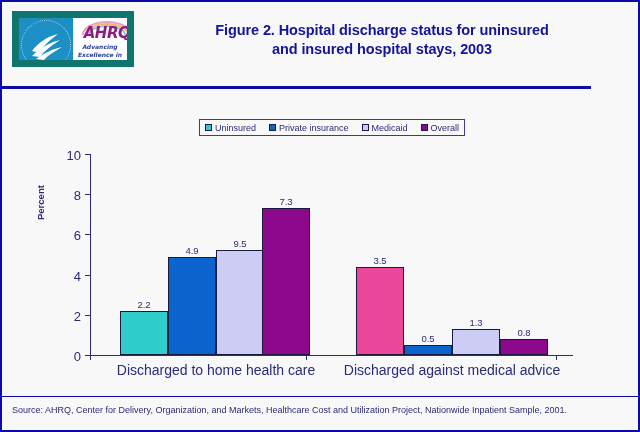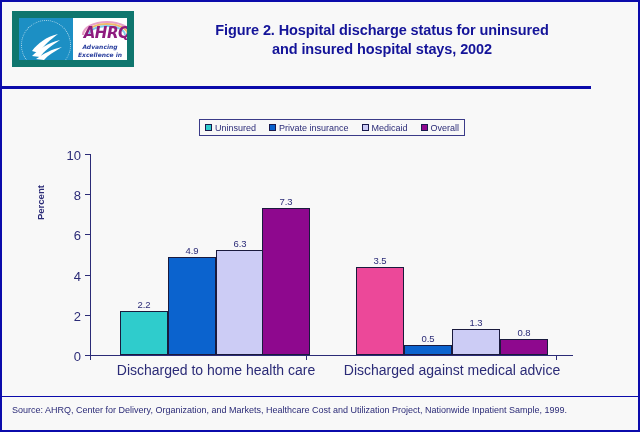--- a/index.html
+++ b/index.html
@@ -276,21 +276,21 @@
         <div class="logo-tag">
           <div>Advancing</div>
           <div>Excellence in</div>
           <div>Health Care</div>
         </div>
       </div>
     </div>
 
     <div class="fig-title">
       <div>Figure 2. Hospital discharge status for uninsured</div>
-      <div>and insured hospital stays, 2002</div>
+      <div>and insured hospital stays, 2003</div>
     </div>
   </div>
 
   <div class="header-rule"></div>
 
   <div class="legend" id="legend">
       <div class="legend-item">
         <span class="legend-swatch" style="background: rgb(47, 204, 204);"></span>
         <span class="legend-label">Uninsured</span>
       </div>
@@ -332,21 +332,21 @@
       <div class="xtick" style="left: 0px;"></div>
       <div class="xtick" style="left: 216px;"></div>
       <div class="xtick" style="left: 466px;"></div>
       <div class="bar" style="left: 30px; width: 48px; height: 44.22px; background: rgb(47, 204, 204);">
         <span class="bar-value">2.2</span>
       </div>
       <div class="bar" style="left: 78px; width: 48px; height: 98.49px; background: rgb(11, 99, 206);">
         <span class="bar-value">4.9</span>
       </div>
       <div class="bar" style="left: 126px; width: 48px; height: 104.52px; background: rgb(204, 204, 245);">
-        <span class="bar-value">6.3</span>
+        <span class="bar-value">9.5</span>
       </div>
       <div class="bar" style="left: 172px; width: 48px; height: 146.73px; background: rgb(142, 8, 142);">
         <span class="bar-value">7.3</span>
       </div>
       <div class="cat-label" style="left: 126px;">Discharged to home health care</div>
       <div class="bar" style="left: 266px; width: 48px; height: 88px; background: #ec4899;">
         <span class="bar-value">3.5</span>
       </div>
       <div class="bar" style="left: 314px; width: 48px; height: 10.05px; background: rgb(11, 99, 206);">
         <span class="bar-value">0.5</span>
@@ -355,15 +355,15 @@
         <span class="bar-value">1.3</span>
       </div>
       <div class="bar" style="left: 410px; width: 48px; height: 16.08px; background: rgb(142, 8, 142);">
         <span class="bar-value">0.8</span>
       </div>
       <div class="cat-label" style="left: 362px;">Discharged against medical advice</div>
     </div>
   <div class="ylabel">Percent</div>
 
   <div class="footer-rule"></div>
-  <div class="source">Source: AHRQ, Center for Delivery, Organization, and Markets, Healthcare Cost and Utilization Project, Nationwide Inpatient Sample, 1999.</div>
+  <div class="source">Source: AHRQ, Center for Delivery, Organization, and Markets, Healthcare Cost and Utilization Project, Nationwide Inpatient Sample, 2001.</div>
 
 </div>
 
 </body></html>

